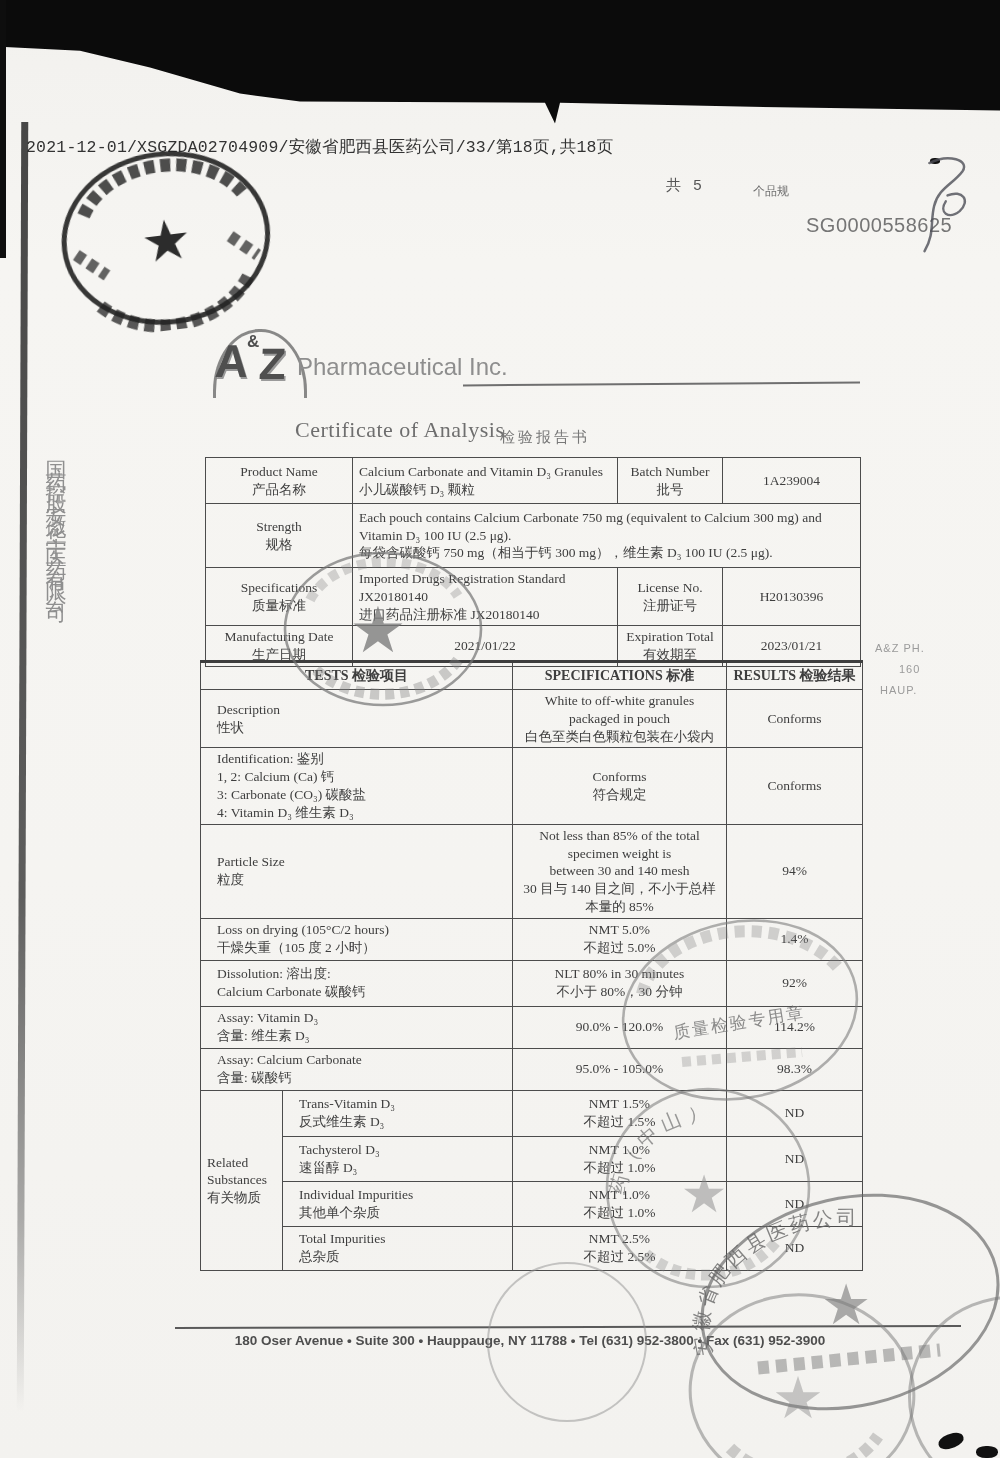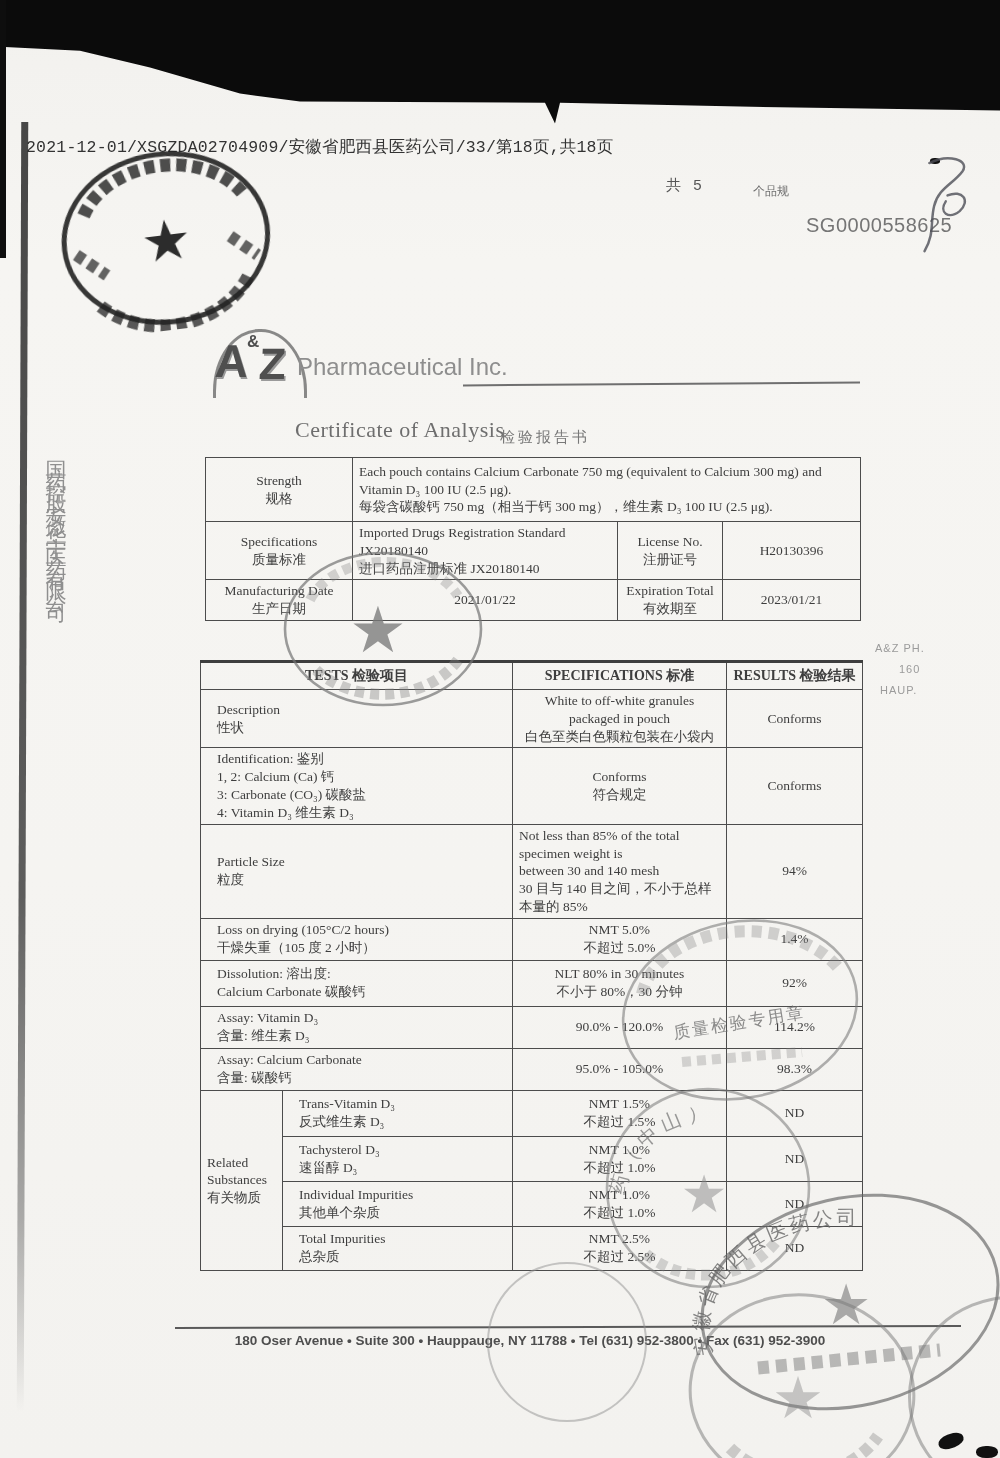--- a/index.html
+++ b/index.html
@@ -104,20 +104,35 @@
   <div class="abs rt-frag" style="left:880px;top:684px;">HAUP.</div>
 
   <table class="abs info-table">
     <colgroup>
         <col style="width:147px">
         <col style="width:265px">
         <col style="width:105px">
         <col style="width:138px">
       </colgroup>
     <tbody>
+        <tr style="height:46px">
+      <td class="lbl">
+        <div>Product Name</div>
+        <div>产品名称</div>
+      </td>
+      <td>
+        <div>Calcium Carbonate and Vitamin D₃ Granules</div>
+        <div>小儿碳酸钙 D₃ 颗粒</div>
+      </td>
+      <td class="lbl">
+        <div>Batch Number</div>
+        <div>批号</div>
+      </td>
+      <td class="lbl">1A239004</td>
+    </tr>
     <tr style="height:64px">
       <td class="lbl">
         <div>Strength</div>
         <div>规格</div>
       </td>
       <td colspan="3">
         <div>Each pouch contains Calcium Carbonate 750 mg (equivalent to Calcium 300 mg) and</div>
         <div>Vitamin D₃ 100 IU (2.5 μg).</div>
         <div>每袋含碳酸钙 750 mg（相当于钙 300 mg），维生素 D₃ 100 IU (2.5 μg).</div>
       </td>
@@ -188,21 +203,21 @@
         <div>Conforms</div>
         <div>符合规定</div>
       </td>
       <td class="r">Conforms</td>
     </tr>
     <tr style="height:58px">
       <td class="t" colspan="2">
         <div>Particle Size</div>
         <div>粒度</div>
       </td>
-      <td class="s" style="text-align:left;">
+      <td class="s" style="text-align:center;">
         <div>Not less than 85% of the total specimen weight is</div>
         <div>between 30 and 140 mesh</div>
         <div>30 目与 140 目之间，不小于总样本量的 85%</div>
       </td>
       <td class="r">94%</td>
     </tr>
     <tr style="height:42px">
       <td class="t" colspan="2">
         <div>Loss on drying (105°C/2 hours)</div>
         <div>干燥失重（105 度 2 小时）</div>

